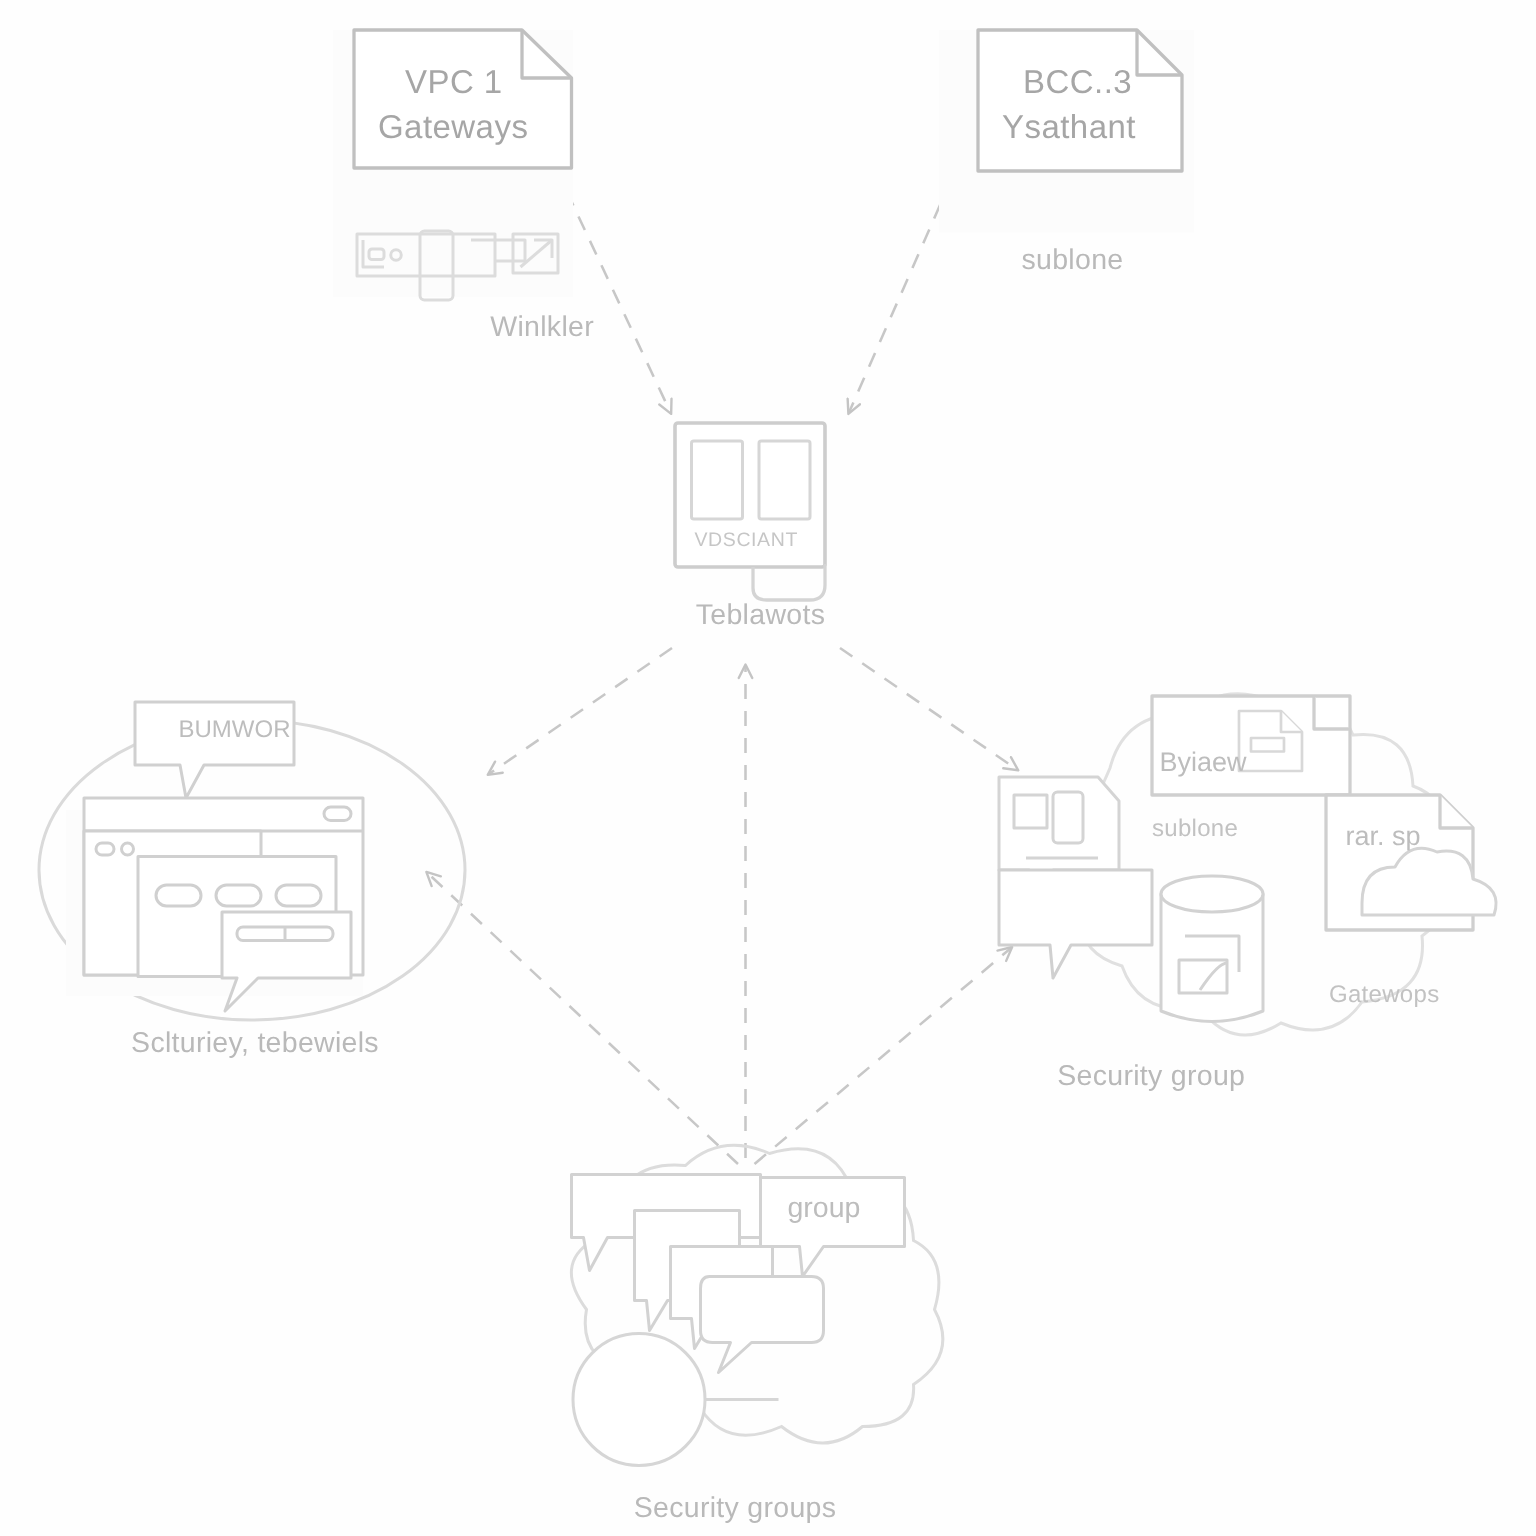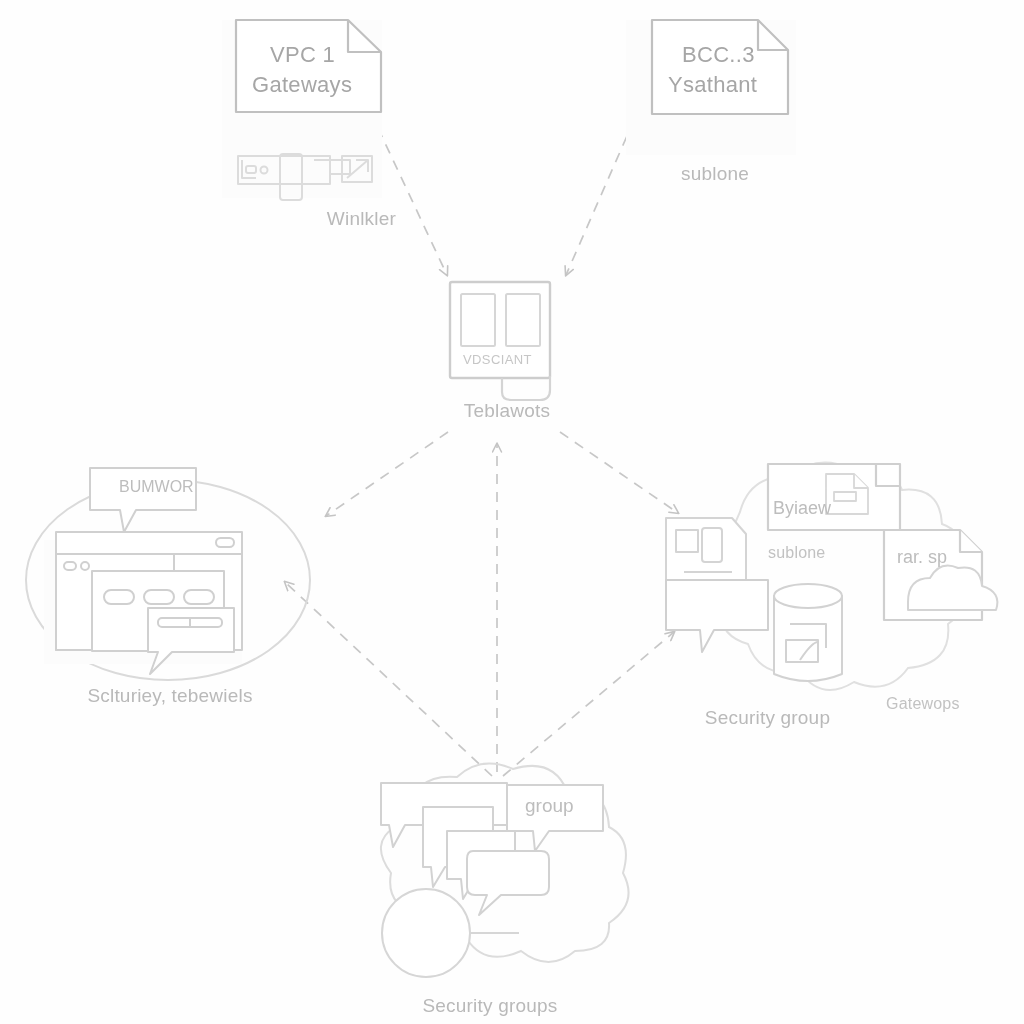--- a/index.html
+++ b/index.html
@@ -226,21 +226,21 @@
         <path d="M134,144 L202,144 L202,222 Q168,236 134,222 Z"></path>
         <ellipse cx="168" cy="144" rx="34" ry="12" fill="#ffffff"></ellipse>
         <path d="M150,172 L186,172 L186,196"></path>
         <rect x="146" y="188" width="32" height="22" fill="none"></rect>
         <path d="M160,208 Q172,190 178,190"></path>
       </g>
     </svg>
     <div class="in-text" style="left:133px; top:46px;">Byiaew</div>
     <div class="node-label sm" style="left:112px; top:92px; width:auto; text-align:left;margin-left:16px;">sublone</div>
     <div class="in-text" style="left:257px; top:95px;">rar. sp</div>
-    <div class="node-label sm" style="left:246px; top:203px; width:auto; text-align:left;margin-top:40px;">Gatewops</div>
+    <div class="node-label sm" style="left:246px; top:203px; width:auto; text-align:left;">Gatewops</div>
     <div class="node-label" style="top:255px; left:-60px;">Security group</div>
   </div>
 
   <div class="node" style="left:335px; top:755px; width:310px; height:255px;">
     <svg class="glyph" width="310" height="255" viewBox="0 0 310 255">
 
       <path d="M72,58 Q80,18 122,22 Q146,0 178,14 Q218,2 232,36 Q272,32 274,72
                Q298,84 288,118 Q304,148 274,168 Q276,196 240,196 Q214,218 186,196
                Q150,212 132,184 Q96,190 86,160 Q50,152 56,118 Q34,88 60,72 Z" fill="none" stroke="#dcdcdc" stroke-width="2"></path>
 

